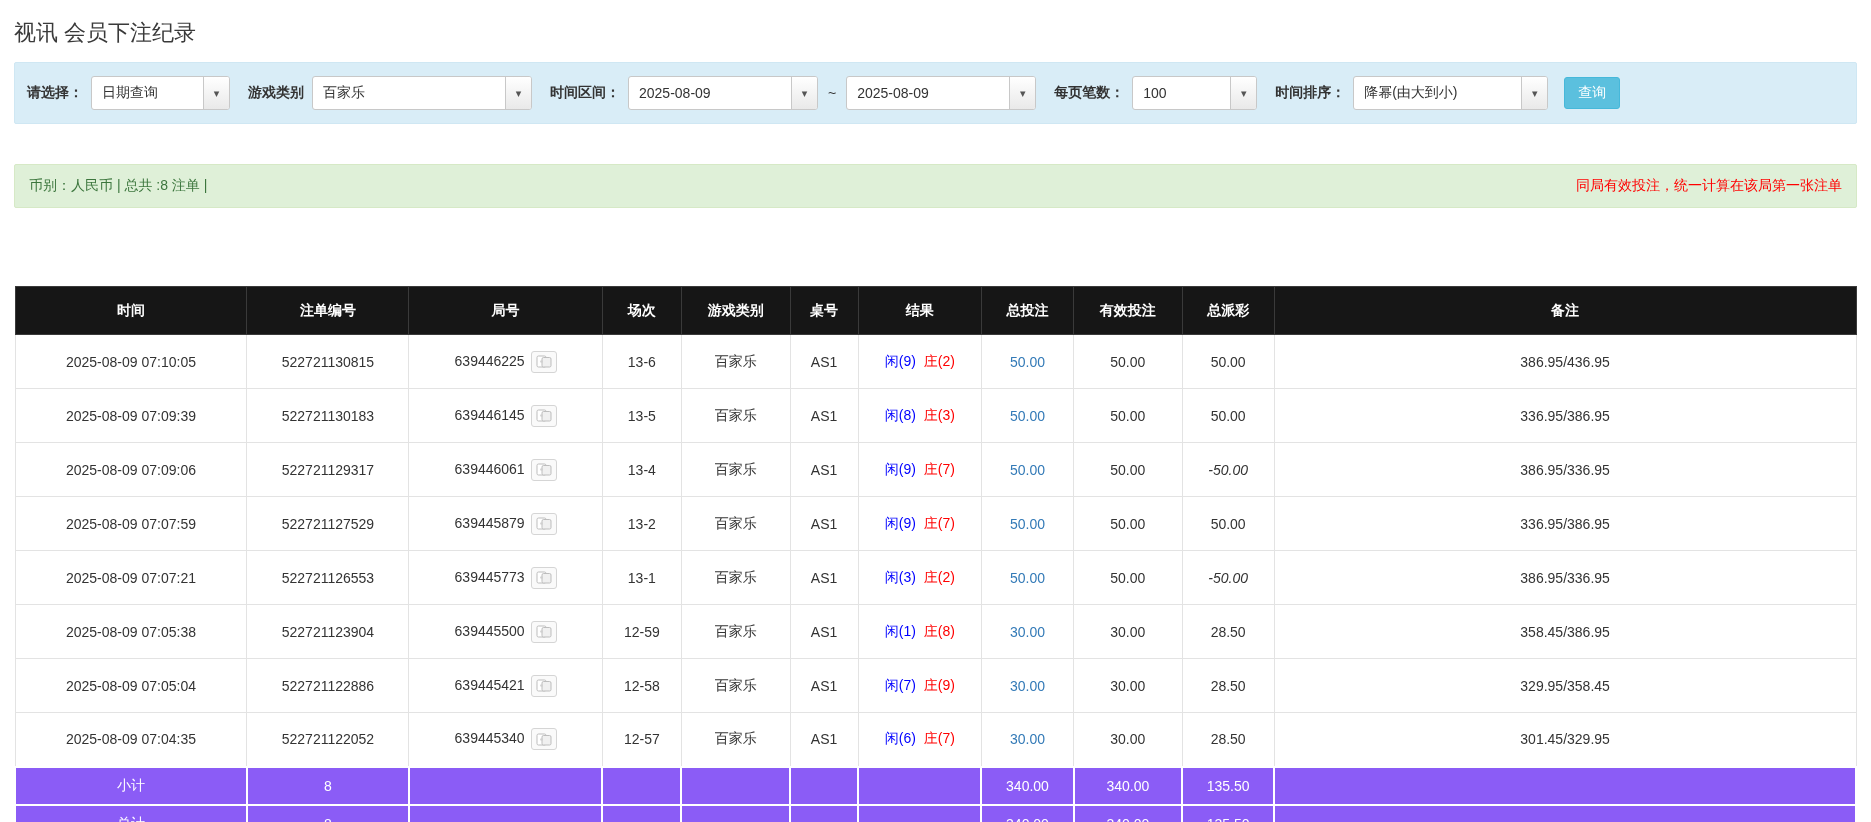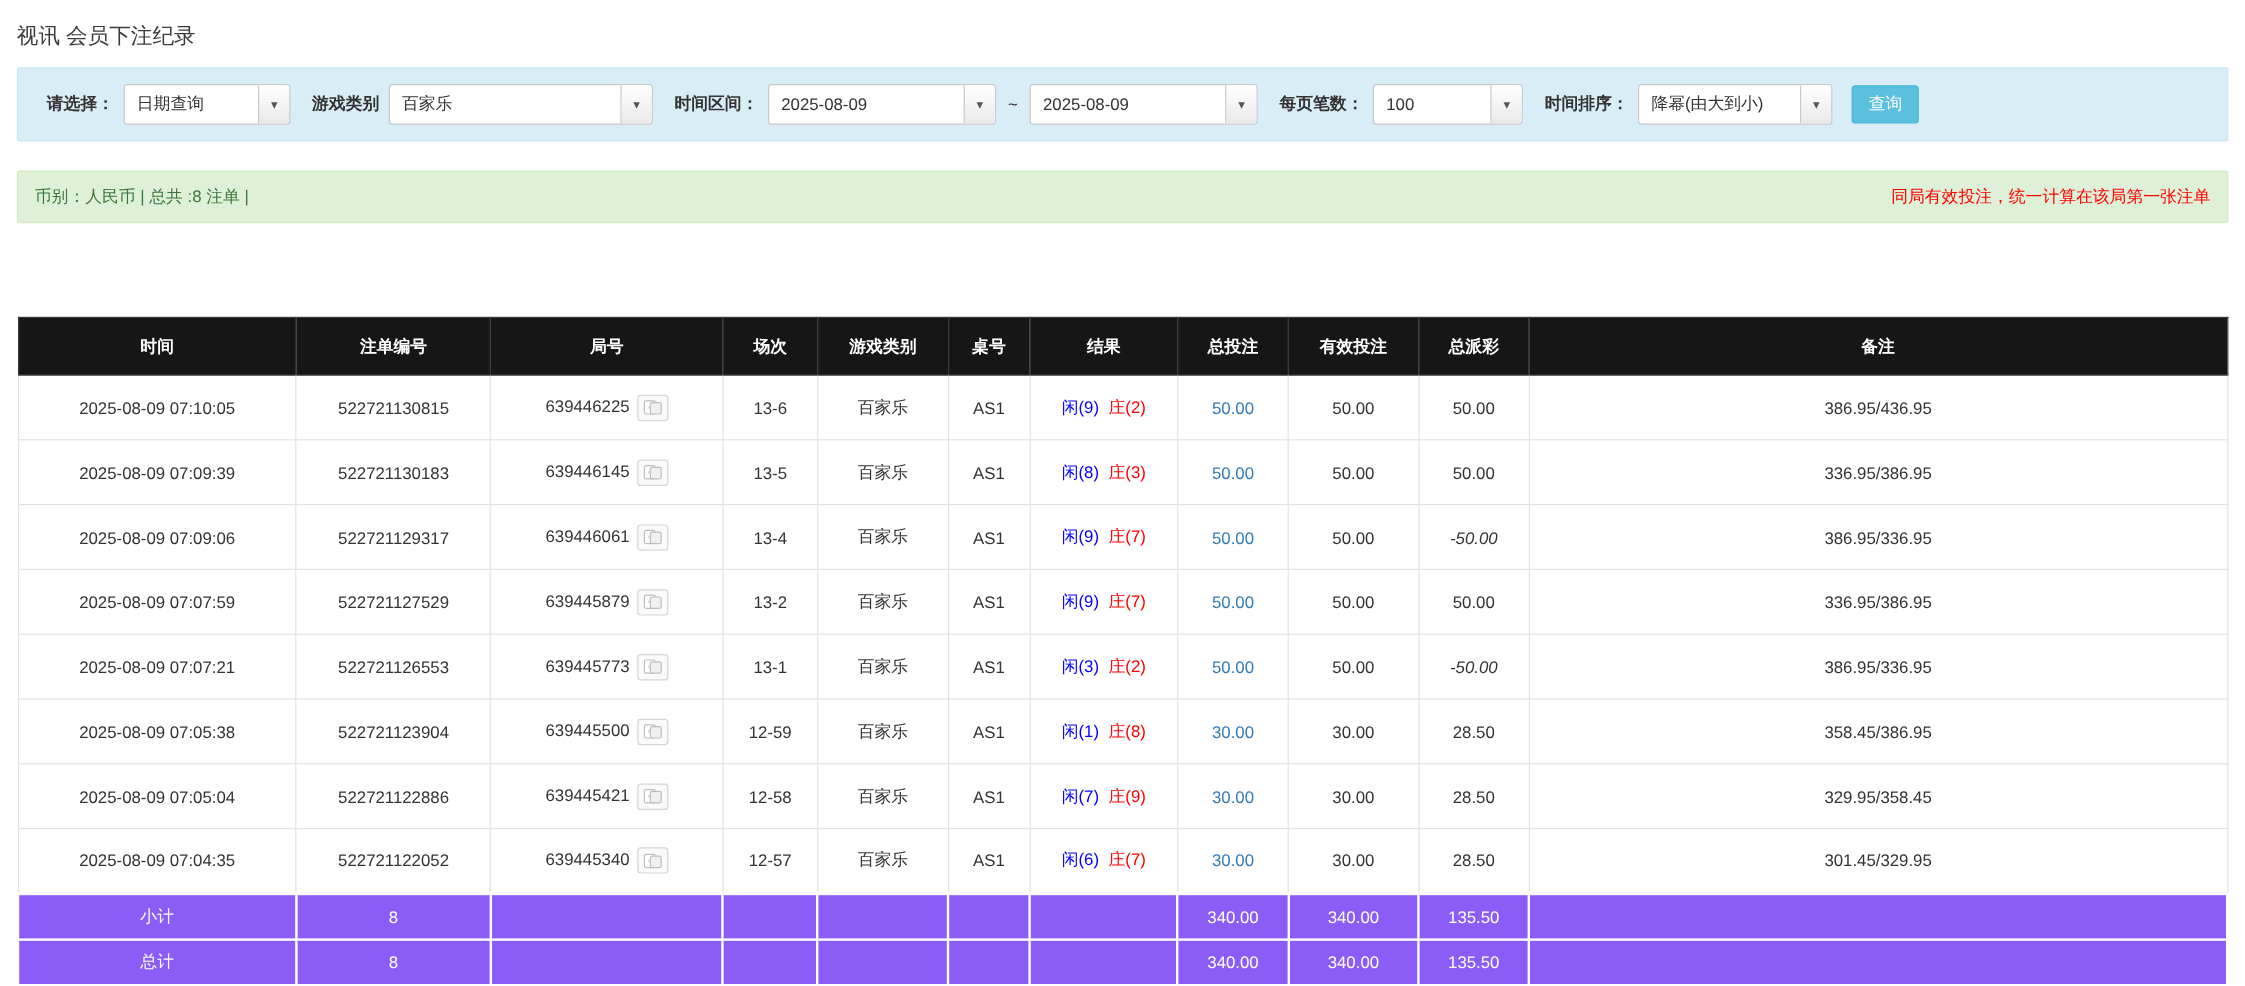--- a/index.html
+++ b/index.html
@@ -7,21 +7,21 @@
   body {
     font-family: "Liberation Sans", "DejaVu Sans", sans-serif;
     font-size: 14px;
     color: #333;
     min-width: 1871px;
     min-height: 822px;
   }
   .wrapper { padding: 10px 14px 20px 14px; }
 
   .page-title {
-    font-size: 18px;
+    font-size: 22px;
     font-weight: normal;
     color: #3a3a3a;
     padding: 8px 0 14px 0;
   }
 
   
   .filter-bar {
     background: #d9edf7;
     border: 1px solid #cfe7f3;
     border-radius: 2px;
@@ -29,21 +29,21 @@
     display: flex;
     align-items: center;
     gap: 8px;
     white-space: nowrap;
   }
   .filter-label {
     font-weight: bold;
     color: #333;
     margin-left: 10px;
   }
-  .filter-label:first-child { margin-left: 12px; }
+  .filter-label:first-child { margin-left: 0; }
   .combo {
     display: inline-flex;
     align-items: stretch;
     background: #fff;
     border: 1px solid #c8c8c8;
     border-radius: 3px;
     height: 34px;
     overflow: hidden;
     cursor: pointer;
   }
@@ -74,21 +74,21 @@
     border-radius: 3px;
     height: 32px;
     padding: 0 13px;
     margin-left: 8px;
     cursor: pointer;
     font-family: inherit;
   }
 
   
   .summary-bar {
-    margin-top: 24px;
+    margin-top: 40px;
     background: #dff0d8;
     border: 1px solid #d6e9c6;
     border-radius: 2px;
     padding: 12px 14px;
     display: flex;
     justify-content: space-between;
     align-items: center;
   }
   .summary-left { color: #3c763d; }
   .summary-right { color: #ff0000; }
@@ -173,21 +173,21 @@
       <span class="combo-arrow">▾</span>
     </div>
 
     <span class="filter-label">每页笔数：</span>
     <div class="combo" style="width:125px">
       <span class="combo-value">100</span>
       <span class="combo-arrow">▾</span>
     </div>
 
     <span class="filter-label">时间排序：</span>
-    <div class="combo" style="width:162px">
+    <div class="combo" style="width:195px">
       <span class="combo-value">降幂(由大到小)</span>
       <span class="combo-arrow">▾</span>
     </div>
 
     <button class="search-btn">查询</button>
   </div>
 
   <div class="summary-bar">
     <span class="summary-left">币别：人民币 | 总共 :8 注单 |</span>
     <span class="summary-right">同局有效投注，统一计算在该局第一张注单</span>

